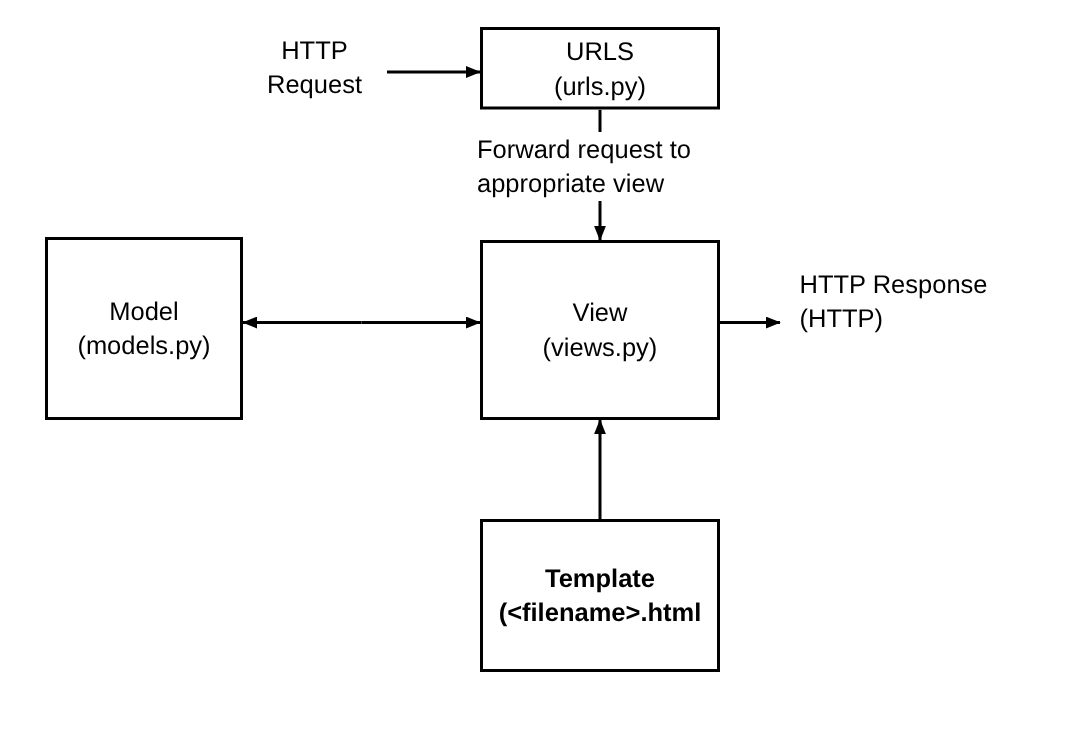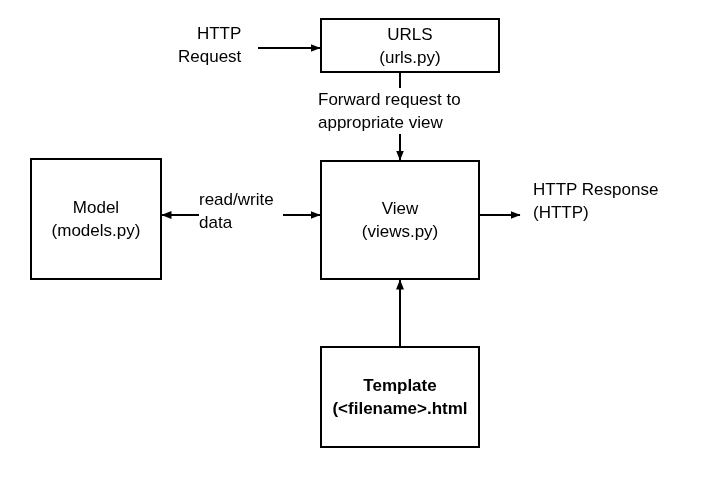--- a/index.html
+++ b/index.html
@@ -44,33 +44,33 @@
     font-size: 17px;
     line-height: 23px;
     white-space: nowrap;
     z-index: 4;
     background: #ffffff;
   }
   .freetext .tline {
     display: block;
   }
   .center-text { text-align: left; }
-  .left-text { text-align: right; }
+  .left-text { text-align: center; }
 
   svg.edges {
     position: absolute;
     left: 0;
     top: 0;
     width: 713px;
     height: 503px;
     z-index: 1;
   }
 
   
-  #node-urls     { left: 320px; top: 18px;  width: 180px; height: 55px; }
+  #node-urls     { left: 320px; top: 18px;  width: 160px; height: 55px; }
   #node-view     { left: 320px; top: 160px; width: 160px; height: 120px; }
   #node-model    { left: 30px;  top: 158px; width: 132px; height: 122px; }
   #node-template { left: 320px; top: 346px; width: 160px; height: 102px; font-weight: bold; }
 
   
   #label-http-request  { left: 178px; top: 22px; }
   #label-forward       { left: 318px; top: 88px; width: 165px; }
   #label-readwrite     { left: 199px; top: 188px; width: 84px; }
   #label-http-response { left: 533px; top: 178px; width: 158px; }
 </style>
@@ -134,23 +134,19 @@
   <div class="freetext left-text" id="label-http-request">
     <span class="tline">HTTP</span>
     <span class="tline">Request</span>
   </div>
 
   <div class="freetext center-text" id="label-forward">
     <span class="tline">Forward request to</span>
     <span class="tline">appropriate view</span>
   </div>
 
-  <div class="freetext center-text" id="label-readwrite">
-    <span class="tline">read/write</span>
-    <span class="tline">data</span>
-  </div>
 
   <div class="freetext center-text" id="label-http-response">
     <span class="tline">HTTP Response</span>
     <span class="tline">(HTTP)</span>
   </div>
 
 </div>
 
 </body></html>

